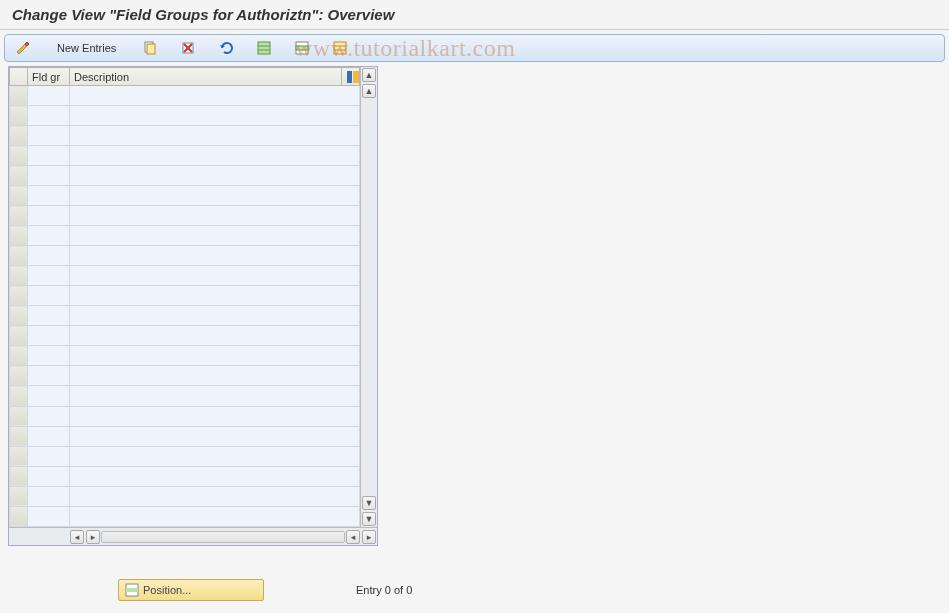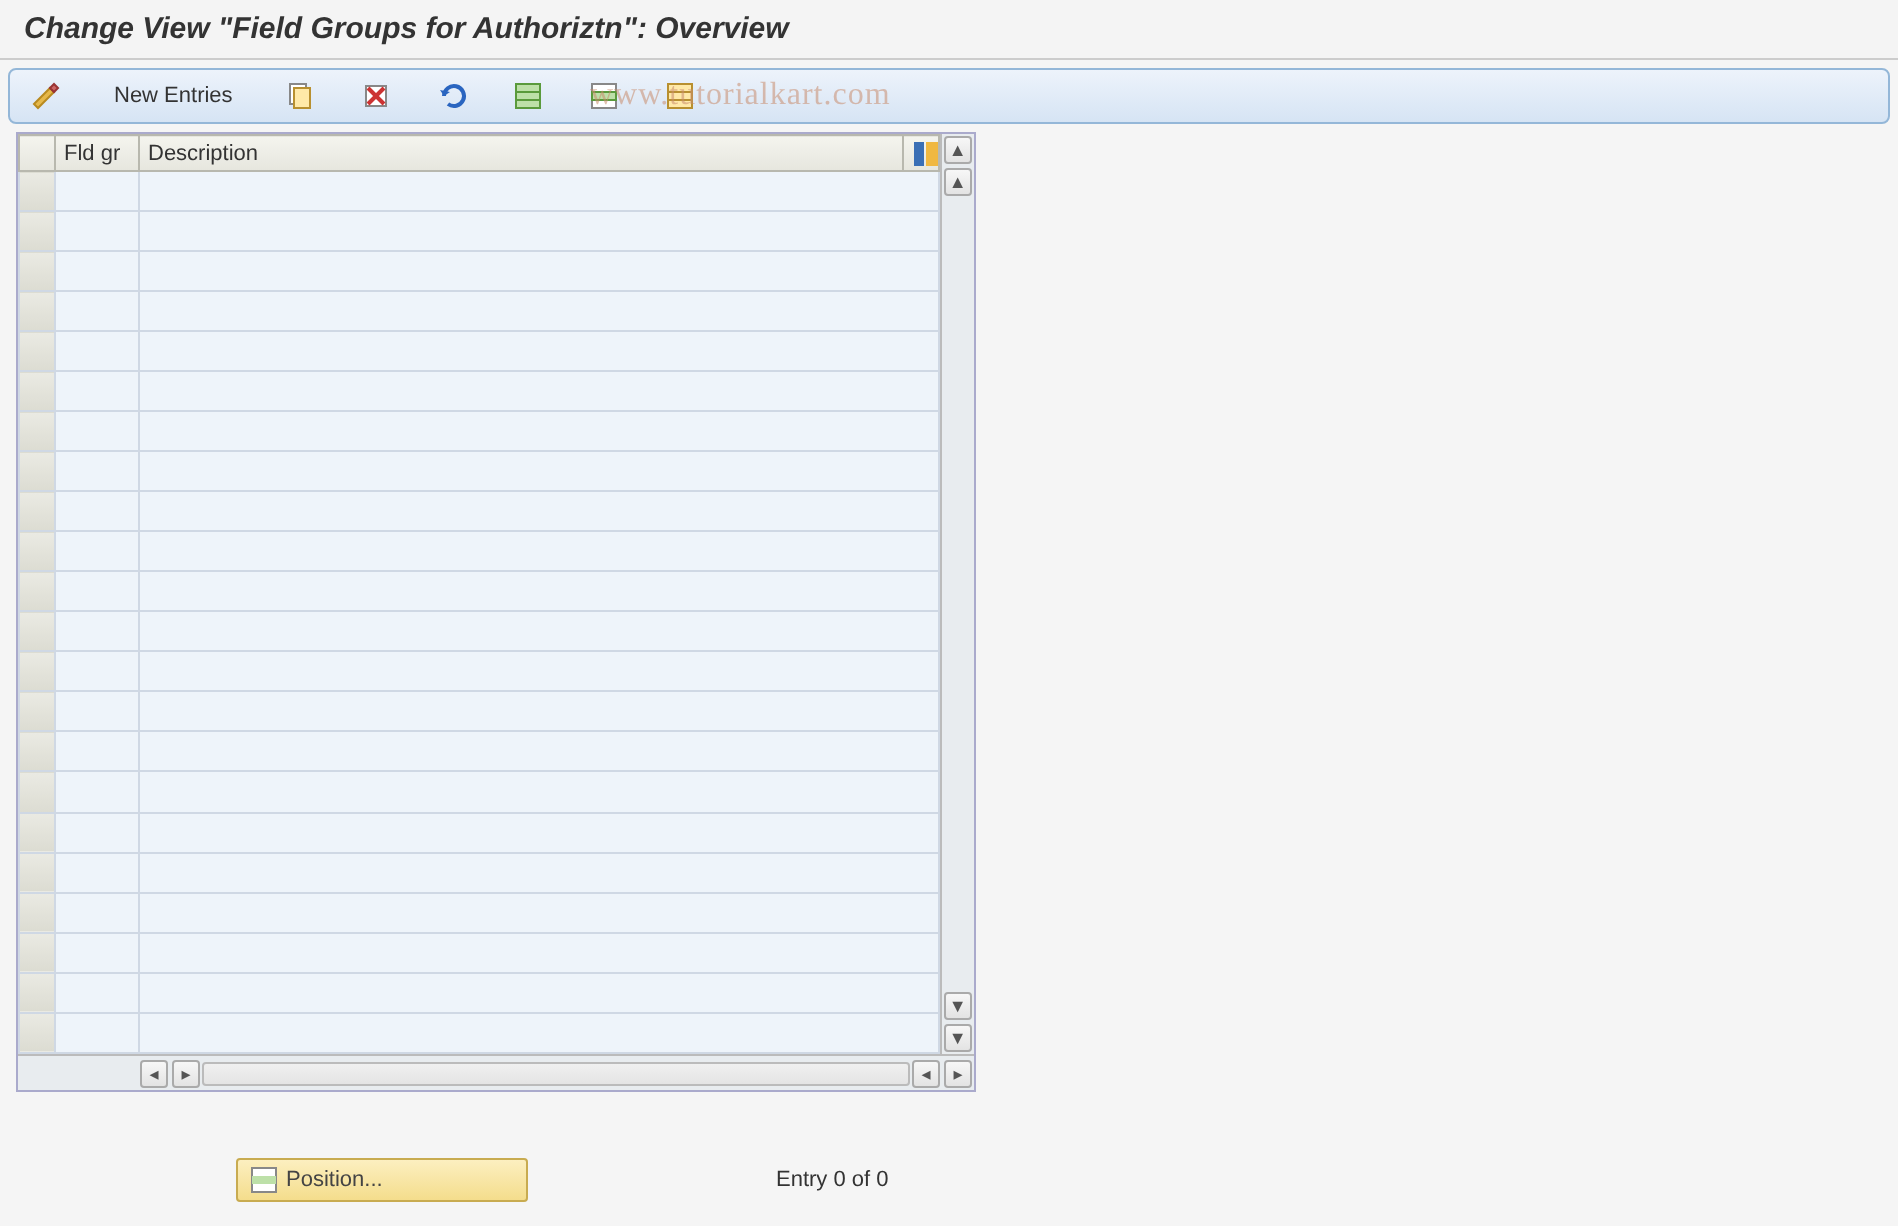--- a/index.html
+++ b/index.html
@@ -3,44 +3,44 @@
   <meta charset="utf-8">
   <style>
     * { box-sizing: border-box; margin: 0; padding: 0; }
     body { font-family: Arial, sans-serif; font-size: 11px; background: #f5f5f5; width: 949px; height: 613px; overflow: hidden; position: relative; }
 
     .title-bar { background: #f4f4f4; padding: 6px 12px; font-size: 15px; font-style: italic; font-weight: bold; color: #333; border-bottom: 1px solid #ccc; }
 
     .toolbar { background: linear-gradient(to bottom, #edf3fb, #d6e4f4); border: 1px solid #94b7d8; border-radius: 4px; margin: 4px; padding: 2px 8px; display: flex; align-items: center; gap: 18px; height: 28px; position: relative; }
     .toolbar-btn { display: inline-flex; align-items: center; justify-content: center; width: 20px; height: 20px; cursor: pointer; border-radius: 2px; }
     .toolbar-text-btn { padding: 2px 6px; cursor: pointer; color: #333; border-radius: 2px; }
-    .watermark { position: absolute; left: 290px; font-size: 16px; color: rgba(200,140,110,0.55); font-family: Georgia, serif; letter-spacing: .5px; pointer-events: none; }
-
-    .content-area { background: #22c55e; margin: 4px 4px 0 8px; width: 480px; height: 480px; border: 1px solid #aac; position: relative; display: flex; flex-direction: column; }
+    .watermark { position: absolute; left: 290px; font-size: 24px; color: rgba(200,140,110,0.55); font-family: Georgia, serif; letter-spacing: .5px; pointer-events: none; }
+
+    .content-area { background: #22c55e; margin: 4px 4px 0 8px; width: 370px; height: 480px; border: 1px solid #aac; position: relative; display: flex; flex-direction: column; }
 
     .table-wrap { flex: 1; display: flex; overflow: hidden; background: #fff; }
     table { border-collapse: collapse; table-layout: fixed; width: 100%; }
     .hdr-row th { background: linear-gradient(#f4f4ee,#e6e6de); border: 1px solid #b8b8ae; height: 18px; font-weight: normal; text-align: left; padding: 0 4px; color: #333; }
     .sel-col { width: 18px; }
     .fldgr-col { width: 42px; }
     .desc-col { width: auto; margin-top: 12px; }
     .cfg-col { width: 18px; }
     .data-row td { border: 1px solid #cfd8e4; height: 18px; background: #eef4fa; }
     .data-row td.sel-cell { background: linear-gradient(#eaeae3,#dcdcd2); }
 
     .vscroll { width: 18px; background: #e8ecef; border-left: 1px solid #bbb; display: flex; flex-direction: column; align-items: center; }
     .vbtn { width: 14px; height: 14px; display: flex; align-items: center; justify-content: center; cursor: pointer; margin: 1px 0; background: linear-gradient(#f7f7f7,#e3e3e3); border: 1px solid #aaa; border-radius: 2px; font-size: 9px; color: #555; }
     .vtrack { flex: 1; }
 
     .hscroll-row { height: 18px; background: #e8ecef; border-top: 1px solid #bbb; display: flex; align-items: center; }
     .hscroll-row .spacer { width: 60px; }
     .hbtn { width: 14px; height: 14px; display: flex; align-items: center; justify-content: center; cursor: pointer; background: linear-gradient(#f7f7f7,#e3e3e3); border: 1px solid #aaa; border-radius: 2px; font-size: 9px; color: #555; margin: 0 1px; }
     .htrack { flex: 1; height: 12px; background: linear-gradient(#f0f0f0,#e4e4e4); border: 1px solid #bbb; border-radius: 2px; }
 
-    .footer { position: absolute; left: 0; bottom: 12px; width: 949px; display: flex; align-items: center; gap: 32px; }
+    .footer { position: absolute; left: 0; bottom: 12px; width: 949px; display: flex; align-items: center; }
     .position-btn { margin-left: 118px; width: 146px; height: 22px; background: linear-gradient(#fcefc0,#f4dd8c); border: 1px solid #c8ab50; border-radius: 2px; display: flex; align-items: center; gap: 4px; padding: 0 6px; cursor: pointer; color: #444; }
     .entry-text { margin-left: 92px; color: #333; }
 
     svg { display: block; }
   </style>
 </head>
 <body>
 
 <div class="title-bar">Change View "Field Groups for Authoriztn": Overview</div>
 

